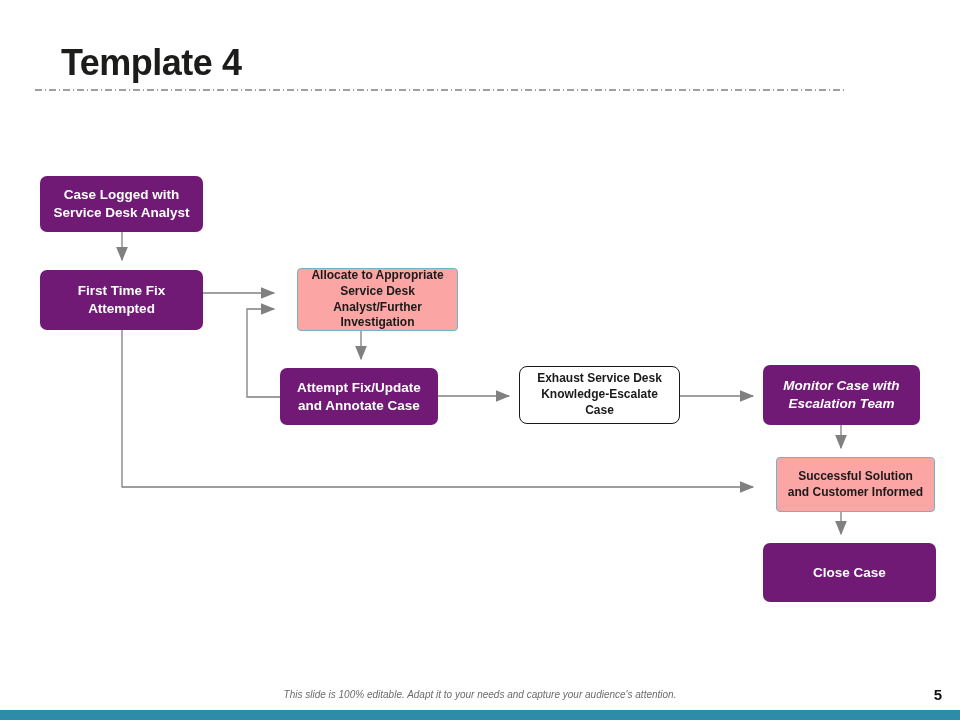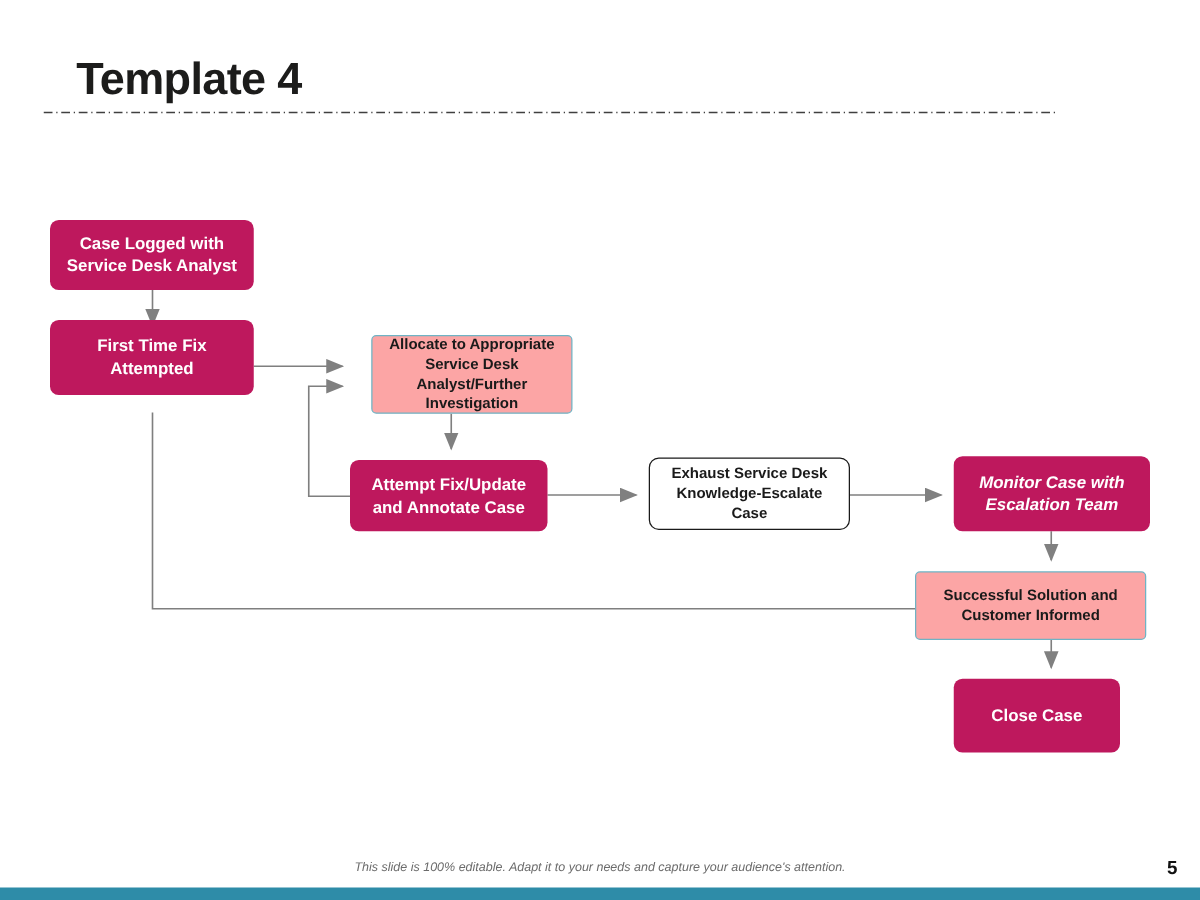--- a/index.html
+++ b/index.html
@@ -32,48 +32,48 @@
     display: flex;
     align-items: center;
     justify-content: center;
     text-align: center;
     box-sizing: border-box;
     font-weight: bold;
     padding: 4px 10px;
     line-height: 1.32;
   }
   .node.teal {
-    background: #be185d;
+    background: #701a75;
     color: #ffffff;
     border-radius: 7px;
     font-size: 13.5px;
   }
   .node.outline-teal {
     background: #fca5a5;
     border: 1px solid #6FB3C4;
     border-radius: 4px;
     color: #1a1a1a;
     font-size: 12px;
     margin-left: 13px;
   }
   .node.outline-dark {
     background: #ffffff;
     border: 1.5px solid #1a1a1a;
     border-radius: 8px;
     color: #1a1a1a;
     font-size: 12px;
   }
   #node-case-logged     { left: 40px;  top: 176px; width: 163px; height: 56px; }
-  #node-first-time-fix  { left: 40px;  top: 256px; width: 163px; height: 60px; }
+  #node-first-time-fix  { left: 40px;  top: 270px; width: 163px; height: 60px; }
   #node-allocate        { left: 284px; top: 268px; width: 161px; height: 63px; }
   #node-attempt-fix     { left: 280px; top: 368px; width: 158px; height: 57px; }
   #node-exhaust         { left: 519px; top: 366px; width: 161px; height: 58px; }
   #node-monitor         { left: 763px; top: 365px; width: 157px; height: 60px; font-style: italic; }
-  #node-successful      { left: 719px; top: 457px; width: 185px; height: 55px; }
-  #node-close-case      { left: 763px; top: 543px; width: 133px; height: 59px; }
+  #node-successful      { left: 763px; top: 457px; width: 159px; height: 55px; }
+  #node-close-case      { left: 763px; top: 543px; width: 173px; height: 59px; }
   .footer {
     position: absolute;
     left: 0; right: 0;
     top: 689px;
     text-align: center;
     font-size: 10px;
     font-style: italic;
     color: #6b6b6b;
   }
   .page-number {

